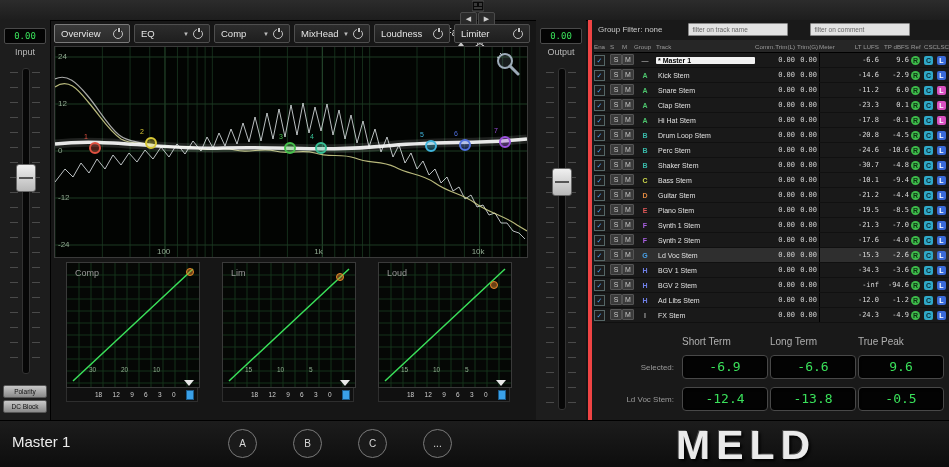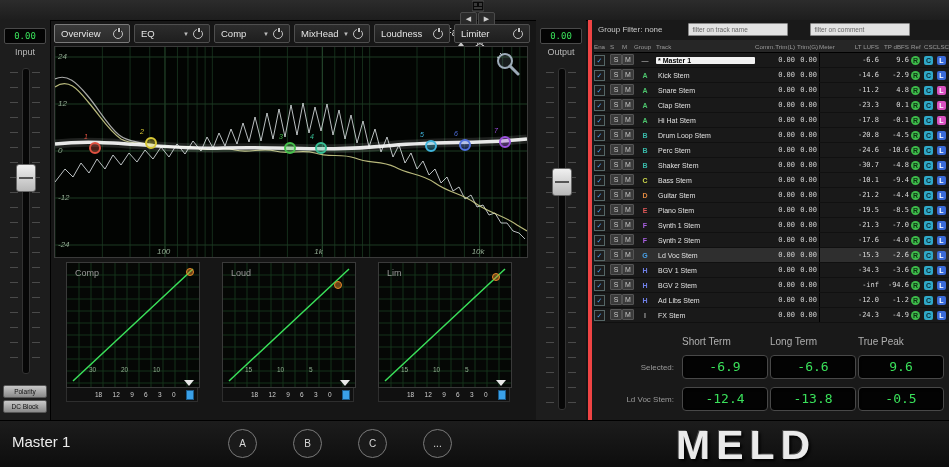--- a/index.html
+++ b/index.html
@@ -28,21 +28,21 @@
   .smallbtn{display:block;width:42px;height:11px;margin:3px auto 0;background:linear-gradient(#c8c8c8,#8a8a8a);border:1px solid #555;border-radius:2px;color:#111;font-size:6.5px;line-height:11px;text-align:center;cursor:pointer;}
   
   .tabbar{position:absolute;left:54px;top:24px;width:476px;height:19px;display:flex;gap:4px;}
   .tab{flex:1;display:flex;align-items:center;justify-content:space-between;background:linear-gradient(#2c2c2c,#1e1e1e);border:1px solid #4e4e4e;color:#e4e4e4;font-size:9.5px;padding:0 6px;height:17px;border-radius:2px;cursor:pointer;}
   .tab.active{background:linear-gradient(#3a3a3a,#2a2a2a);border-color:#7a7a7a;}
   .tab .rt{display:flex;align-items:center;gap:4px;}
   .tab .arrow{font-size:6px;color:#bbb;}
   .pow{display:inline-block;width:8px;height:8px;border:1px solid #c4c4c4;border-radius:50%;position:relative;cursor:pointer;}
   .pow::after{content:"";position:absolute;left:3px;top:-2px;width:1.5px;height:4px;background:#c4c4c4;border-left:1px solid #1e1e1e;border-right:1px solid #1e1e1e;}
   
-  .eq{position:absolute;left:54px;top:46px;width:472px;height:210px;background:#020402;border:1px solid #3a3a3a;overflow:hidden;font-style:italic;}
+  .eq{position:absolute;left:54px;top:46px;width:472px;height:210px;background:#020402;border:1px solid #3a3a3a;overflow:hidden;}
   .eq svg.layers{position:absolute;left:0;top:0;}
   .eq-ylab{position:absolute;left:3px;font-size:8px;color:#90a890;z-index:3;}
   .eq-xlab{position:absolute;bottom:1px;font-size:8px;color:#90a890;z-index:3;}
   .eqnode{position:absolute;width:8px;height:8px;border-radius:50%;border:2px solid #fff;z-index:4;cursor:grab;}
   .eqnode-num{position:absolute;font-size:7px;z-index:4;}
   .magnifier{position:absolute;right:6px;top:4px;z-index:5;opacity:.85;cursor:pointer;}
   
   .minis{position:absolute;left:66px;top:262px;display:flex;gap:22px;}
   .mini{width:134px;}
   .mini-graph{position:relative;width:132px;height:124px;background:#050705;border:1px solid #3a3a3a;overflow:hidden;}
@@ -297,20 +297,64 @@
       <div class="mini-strip">
         <span class="ms">18</span>
           <span class="ms">12</span>
           <span class="ms">9</span>
           <span class="ms">6</span>
           <span class="ms">3</span>
           <span class="ms">0</span>
         <span class="led"></span>
       </div>
     </div>
+    <div class="mini lim">
+      <div class="mini-graph">
+        <svg class="mini-svg" width="132" height="124">
+            <g class="mini-grid">
+              <line x1="12" y1="0" x2="12" y2="124" stroke="#14321a"></line>
+              <line x1="24" y1="0" x2="24" y2="124" stroke="#14321a"></line>
+              <line x1="36" y1="0" x2="36" y2="124" stroke="#14321a"></line>
+              <line x1="48" y1="0" x2="48" y2="124" stroke="#14321a"></line>
+              <line x1="60" y1="0" x2="60" y2="124" stroke="#14321a"></line>
+              <line x1="72" y1="0" x2="72" y2="124" stroke="#14321a"></line>
+              <line x1="84" y1="0" x2="84" y2="124" stroke="#14321a"></line>
+              <line x1="96" y1="0" x2="96" y2="124" stroke="#14321a"></line>
+              <line x1="108" y1="0" x2="108" y2="124" stroke="#14321a"></line>
+              <line x1="120" y1="0" x2="120" y2="124" stroke="#14321a"></line>
+              <line x1="0" y1="12" x2="132" y2="12" stroke="#14321a"></line>
+              <line x1="0" y1="24" x2="132" y2="24" stroke="#14321a"></line>
+              <line x1="0" y1="36" x2="132" y2="36" stroke="#14321a"></line>
+              <line x1="0" y1="48" x2="132" y2="48" stroke="#14321a"></line>
+              <line x1="0" y1="60" x2="132" y2="60" stroke="#14321a"></line>
+              <line x1="0" y1="72" x2="132" y2="72" stroke="#14321a"></line>
+              <line x1="0" y1="84" x2="132" y2="84" stroke="#14321a"></line>
+              <line x1="0" y1="96" x2="132" y2="96" stroke="#14321a"></line>
+              <line x1="0" y1="108" x2="132" y2="108" stroke="#14321a"></line>
+              <line x1="0" y1="120" x2="132" y2="120" stroke="#14321a"></line>
+            </g>
+            <line x1="6" y1="118" x2="126" y2="6" stroke="#3ae05a" stroke-width="1.5"></line>
+          </svg>
+        <span class="mini-title">Lim</span>
+        <span class="mini-tick k1">15</span>
+        <span class="mini-tick k2">10</span>
+        <span class="mini-tick k3">5</span>
+        <span class="mini-node"></span>
+        <span class="mini-tri"></span>
+      </div>
+      <div class="mini-strip">
+        <span class="ms">18</span>
+          <span class="ms">12</span>
+          <span class="ms">9</span>
+          <span class="ms">6</span>
+          <span class="ms">3</span>
+          <span class="ms">0</span>
+        <span class="led"></span>
+      </div>
+    </div>
     <div class="mini loud">
       <div class="mini-graph">
         <svg class="mini-svg" width="132" height="124">
             <g class="mini-grid">
               <line x1="12" y1="0" x2="12" y2="124" stroke="#14321a"></line>
               <line x1="24" y1="0" x2="24" y2="124" stroke="#14321a"></line>
               <line x1="36" y1="0" x2="36" y2="124" stroke="#14321a"></line>
               <line x1="48" y1="0" x2="48" y2="124" stroke="#14321a"></line>
               <line x1="60" y1="0" x2="60" y2="124" stroke="#14321a"></line>
               <line x1="72" y1="0" x2="72" y2="124" stroke="#14321a"></line>
@@ -341,64 +385,20 @@
       <div class="mini-strip">
         <span class="ms">18</span>
           <span class="ms">12</span>
           <span class="ms">9</span>
           <span class="ms">6</span>
           <span class="ms">3</span>
           <span class="ms">0</span>
         <span class="led"></span>
       </div>
     </div>
-    <div class="mini lim">
-      <div class="mini-graph">
-        <svg class="mini-svg" width="132" height="124">
-            <g class="mini-grid">
-              <line x1="12" y1="0" x2="12" y2="124" stroke="#14321a"></line>
-              <line x1="24" y1="0" x2="24" y2="124" stroke="#14321a"></line>
-              <line x1="36" y1="0" x2="36" y2="124" stroke="#14321a"></line>
-              <line x1="48" y1="0" x2="48" y2="124" stroke="#14321a"></line>
-              <line x1="60" y1="0" x2="60" y2="124" stroke="#14321a"></line>
-              <line x1="72" y1="0" x2="72" y2="124" stroke="#14321a"></line>
-              <line x1="84" y1="0" x2="84" y2="124" stroke="#14321a"></line>
-              <line x1="96" y1="0" x2="96" y2="124" stroke="#14321a"></line>
-              <line x1="108" y1="0" x2="108" y2="124" stroke="#14321a"></line>
-              <line x1="120" y1="0" x2="120" y2="124" stroke="#14321a"></line>
-              <line x1="0" y1="12" x2="132" y2="12" stroke="#14321a"></line>
-              <line x1="0" y1="24" x2="132" y2="24" stroke="#14321a"></line>
-              <line x1="0" y1="36" x2="132" y2="36" stroke="#14321a"></line>
-              <line x1="0" y1="48" x2="132" y2="48" stroke="#14321a"></line>
-              <line x1="0" y1="60" x2="132" y2="60" stroke="#14321a"></line>
-              <line x1="0" y1="72" x2="132" y2="72" stroke="#14321a"></line>
-              <line x1="0" y1="84" x2="132" y2="84" stroke="#14321a"></line>
-              <line x1="0" y1="96" x2="132" y2="96" stroke="#14321a"></line>
-              <line x1="0" y1="108" x2="132" y2="108" stroke="#14321a"></line>
-              <line x1="0" y1="120" x2="132" y2="120" stroke="#14321a"></line>
-            </g>
-            <line x1="6" y1="118" x2="126" y2="6" stroke="#3ae05a" stroke-width="1.5"></line>
-          </svg>
-        <span class="mini-title">Lim</span>
-        <span class="mini-tick k1">15</span>
-        <span class="mini-tick k2">10</span>
-        <span class="mini-tick k3">5</span>
-        <span class="mini-node"></span>
-        <span class="mini-tri"></span>
-      </div>
-      <div class="mini-strip">
-        <span class="ms">18</span>
-          <span class="ms">12</span>
-          <span class="ms">9</span>
-          <span class="ms">6</span>
-          <span class="ms">3</span>
-          <span class="ms">0</span>
-        <span class="led"></span>
-      </div>
-    </div>
   </div>
 
   <div class="rail right">
     <div class="valbox">0.00</div>
     <div class="rail-label">Output</div>
     <div class="fader" style="top:48px;height:340px;">
       <span class="ticks"></span>
       <span class="slot"></span>
       <span class="ticks r"></span>
       <span class="handle" style="top:100px;"></span>
@@ -471,21 +471,21 @@
               </span></span>
     <span><span class="smbtn">S</span></span>
     <span><span class="smbtn">M</span></span>
     <span class="c-grp" style="color: rgb(76, 196, 108);">A</span>
     <span class="c-name">Snare Stem</span>
     <span class="c-comm"></span>
     <span class="c-trim t1 ra">0.00</span>
     <span class="c-trim t2 ra">0.00</span>
     <span><span class="c-meter"><span class="mbar" style="width: 82%;"></span></span></span>
     <span class="c-lufs ra">-11.2</span>
-    <span class="c-tp ra">4.8</span>
+    <span class="c-tp ra">6.0</span>
     <span><span class="rcl ref">R</span></span>
     <span><span class="rcl csc">C</span></span>
     <span><span class="rcl lsc" style="background: rgb(216, 80, 192);">L</span></span>
   </div>
           <div class="trow">
     <span><span class="chkbox">
                 <span class="chk">✓</span>
               </span></span>
     <span><span class="smbtn">S</span></span>
     <span><span class="smbtn">M</span></span>

